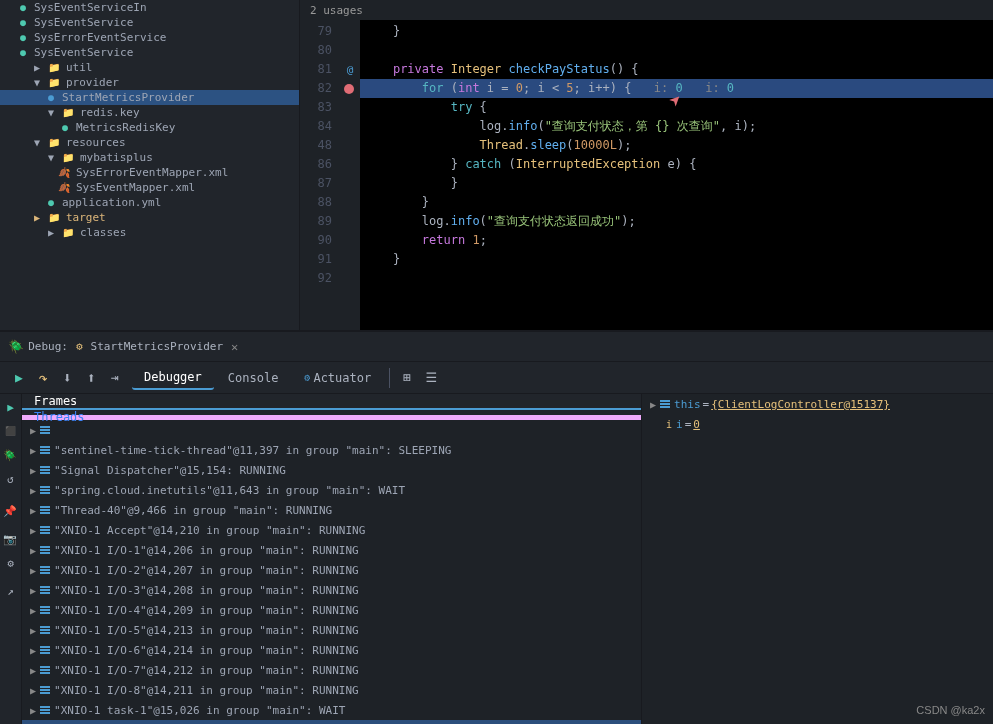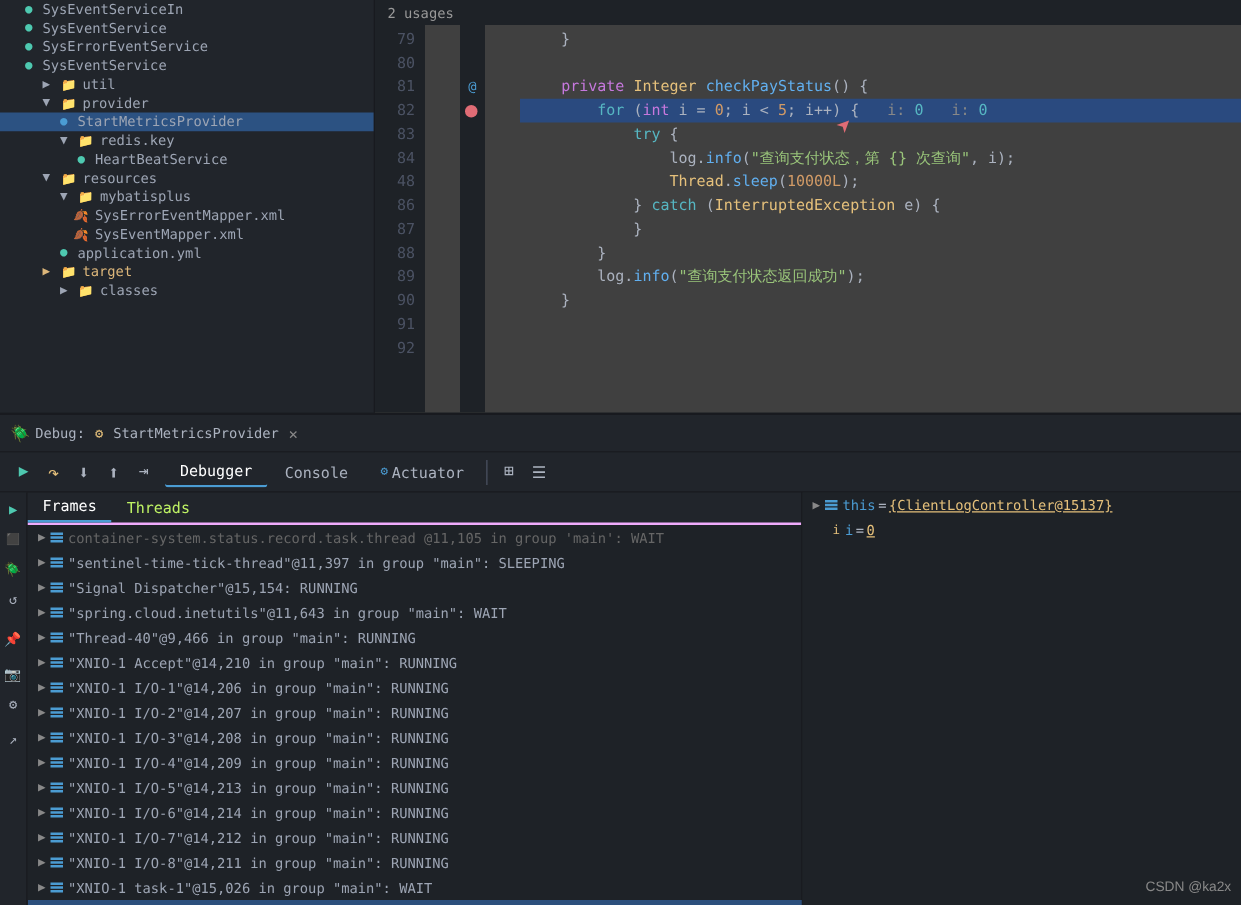--- a/index.html
+++ b/index.html
@@ -56,39 +56,38 @@
     .indent-4 { padding-left: 58px; }
     
     .icon-green { color: #4ec9b0; }
     .icon-blue { color: #4b9cd3; }
     .icon-red { color: #e06c75; }
     .icon-folder { color: #dcb67a; }
     
     
     .code-editor {
       flex: 1;
-      background: #404040;
+      background: #000000;
       overflow: hidden;
       position: relative;
     }
     
     .code-header {
       height: 20px;
       background: #1e2227;
       color: #999;
       font-size: 11px;
       padding: 0 10px;
       display: flex;
       align-items: center;
     }
     
     .code-content {
       display: flex;
       height: calc(100% - 20px);
-      gap: 28px;
     }
     
     .line-numbers {
       width: 40px;
       background: #1e2227;
       color: #4b5263;
       text-align: right;
       padding-right: 8px;
       padding-top: 2px;
       font-size: 12px;
@@ -238,27 +237,28 @@
     .frames-panel {
       width: 620px;
       overflow: hidden;
       border-right: 1px solid #181a1f;
     }
     
     .frames-tabs {
       display: flex;
       height: 26px;
       background: #21252b;
-      border-bottom: 2px solid #f0abfc;
+      border-bottom: 5px solid #f0abfc;
+      flex-direction: column;
     }
     
     .frames-tab {
       padding: 0 12px;
       font-size: 12px;
-      color: #bef264;
+      color: #3b82f6;
       display: flex;
       align-items: center;
       cursor: pointer;
     }
     
     .frames-tab.active {
       color: #fff;
       border-bottom: 2px solid #4b9cd3;
     }
     
@@ -399,21 +399,21 @@
         <span class="tree-icon icon-blue">●</span>
         <span>StartMetricsProvider</span>
       </div>
       <div class="tree-item indent-3">
         <span class="tree-icon">▼</span>
         <span class="tree-icon">📁</span>
         <span>redis.key</span>
       </div>
       <div class="tree-item indent-4">
         <span class="tree-icon icon-green">●</span>
-        <span>HeartBeatService</span>
+        <span>MetricsRedisKey</span>
       </div>
       <div class="tree-item indent-2">
         <span class="tree-icon">▼</span>
         <span class="tree-icon">📁</span>
         <span>resources</span>
       </div>
       <div class="tree-item indent-3">
         <span class="tree-icon">▼</span>
         <span class="tree-icon">📁</span>
         <span>mybatisplus</span>
@@ -560,20 +560,27 @@
           </div>
 
           <div class="code-line">
             <span class="pn">        log.</span>
             <span class="fn">info</span>
             <span class="pn">(</span>
             <span class="str">"查询支付状态返回成功"</span>
             <span class="pn">);</span>
           </div>
 
+          <div class="code-line">
+            <span class="pn">        </span>
+            <span class="kw">return</span>
+            <span class="pn"> </span>
+            <span class="num">1</span>
+            <span class="pn">;</span>
+          </div>
 
           <div class="code-line">
             <span class="pn">    }</span>
           </div>
         </div>
       </div>
 
       <div style="position:absolute; top:88px; left:370px; color:#e06c75; font-size:20px; transform:rotate(-45deg);">➤</div>
     </div>
   </div>
@@ -632,21 +639,20 @@
         </div>
         <div class="frames-list">
 
           <div class="frame-item">
             <span class="frame-arrow">▶</span>
             <div class="frame-icon-lines">
               <div class="frame-line"></div>
                 <div class="frame-line"></div>
                 <div class="frame-line"></div>
             </div>
-            <span style="color:#666;">container-system.status.record.task.thread @11,105 in group 'main': WAIT</span>
           </div>
 
           <div class="frame-item">
             <span class="frame-arrow">▶</span>
             <div class="frame-icon-lines">
               <div class="frame-line"></div>
                 <div class="frame-line"></div>
                 <div class="frame-line"></div>
             </div>
             <span>"sentinel-time-tick-thread"@11,397 in group "main": SLEEPING</span>

